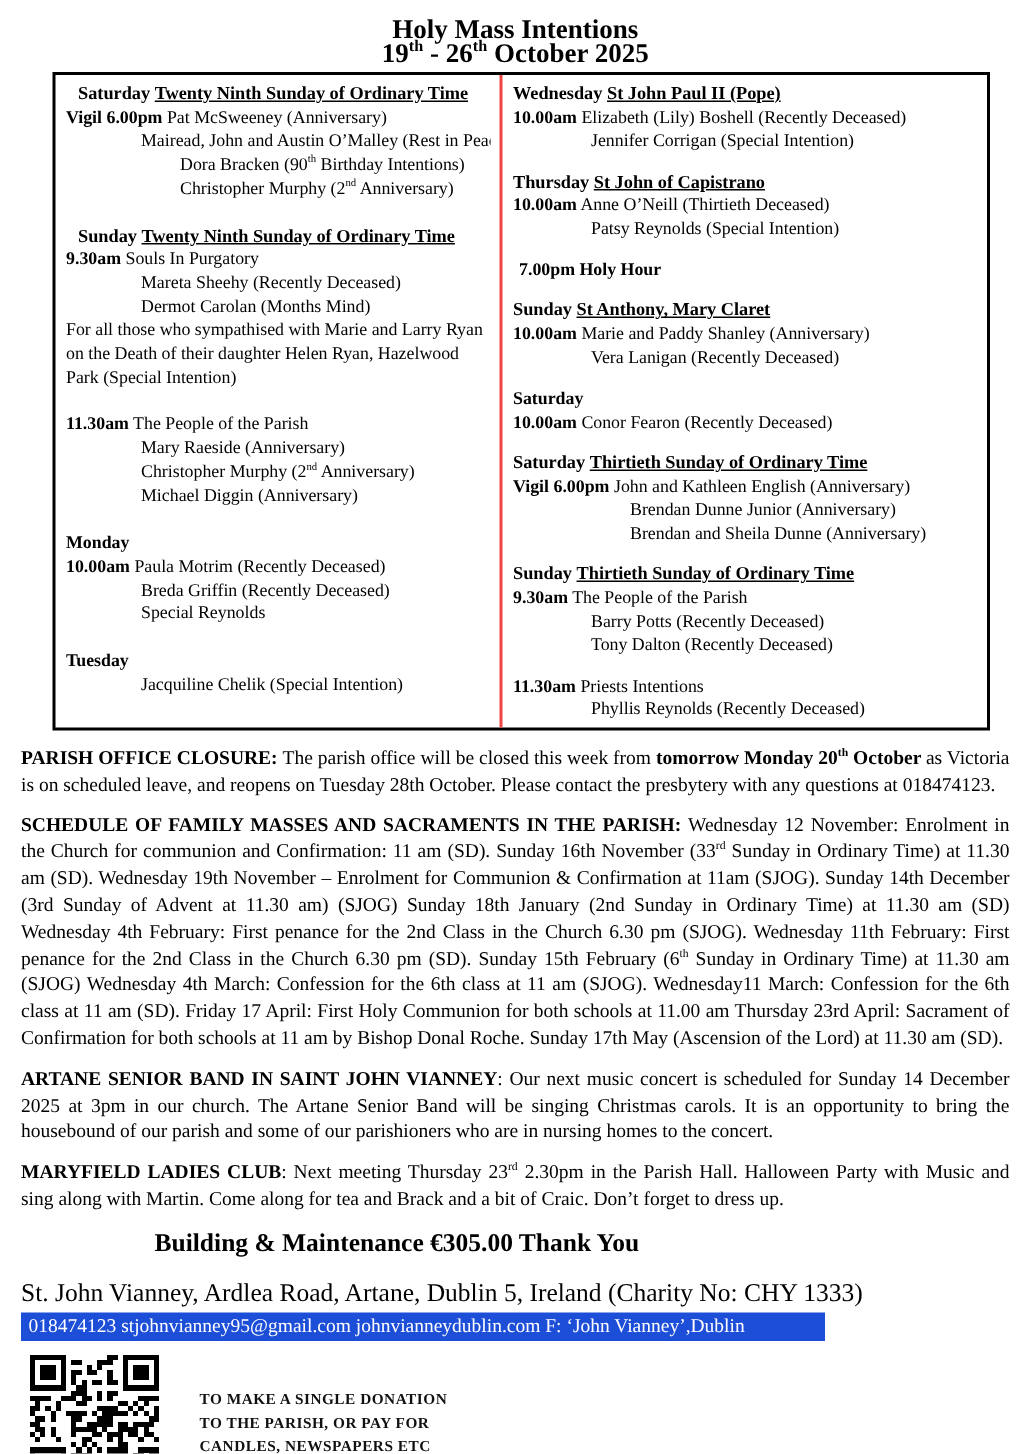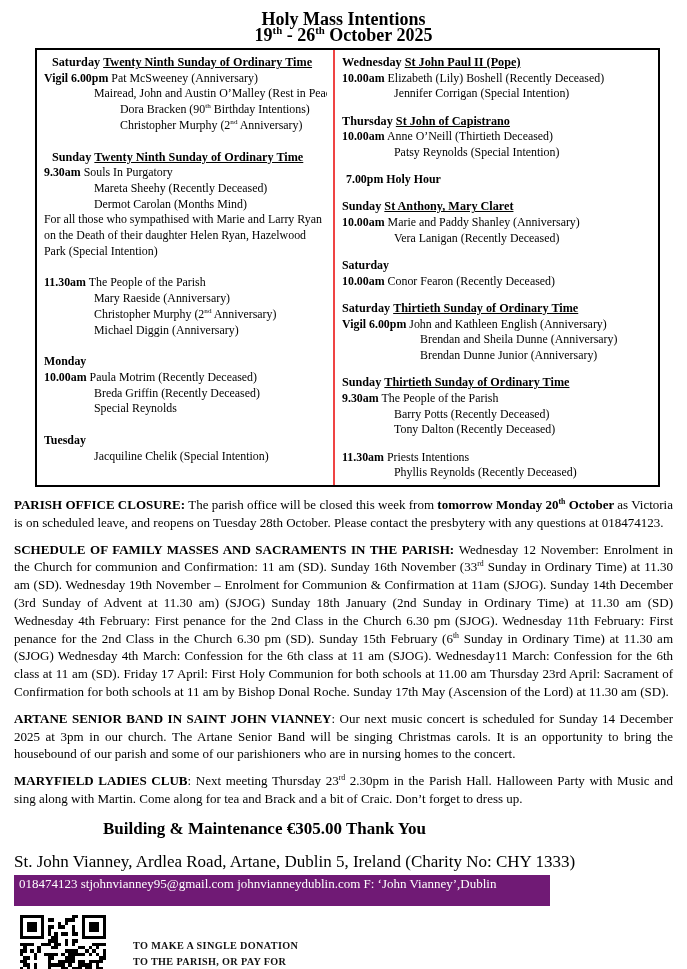--- a/index.html
+++ b/index.html
@@ -31,22 +31,22 @@
   .col-right .i3{padding-left:78px;}
   .col-left .gap{height:16px;}
   .col-right .gap{height:11.5px;}
   .col-left .hd{padding-left:8px;}
 
   .para{margin:9px 14px 0;text-align:justify;font-size:13px;line-height:17.8px;}
 
   .building{margin:11px 14px 0 103px;font-weight:bold;font-size:17px;}
   .address{margin:13px 14px 0;font-size:17px;}
   .contact-bar{
-    margin:3px 0 0 14px;width:526px;background:#701a75;color:#fff;
-    font-size:13px;padding:1px 5px 14px;white-space:nowrap;overflow:hidden;
+    margin:3px 0 0 14px;width:526px;background:#1d4ed8;color:#fff;
+    font-size:13px;padding:1px 5px 2px;white-space:nowrap;overflow:hidden;
   }
   .qr-row{margin:9px 0 0 20px;display:flex;align-items:flex-start;}
   .qr-box{width:86px;height:86px;flex:0 0 86px;}
   .qr-box svg{width:86px;height:86px;shape-rendering:crispEdges;}
   .qr-text{
     margin:23px 0 0 27px;
     font-family:Liberation Serif, serif;font-weight:bold;
     font-size:10.2px;line-height:15.8px;letter-spacing:0.35px;color:#111;
   }
 </style>
@@ -98,22 +98,22 @@
       <div class="gap"></div>
       <div class="line hd"><span class="b">Sunday</span> <span class="b u">St Anthony, Mary Claret</span></div>
       <div class="line"><span class="b">10.00am</span> <span>Marie and Paddy Shanley (Anniversary)</span></div>
       <div class="line i2">Vera Lanigan (Recently Deceased)</div>
       <div class="gap"></div>
       <div class="line b">Saturday</div>
       <div class="line"><span class="b">10.00am</span> <span>Conor Fearon (Recently Deceased)</span></div>
       <div class="gap"></div>
       <div class="line hd"><span class="b">Saturday</span> <span class="b u">Thirtieth Sunday of Ordinary Time</span></div>
       <div class="line"><span class="b">Vigil 6.00pm</span> <span>John and Kathleen English (Anniversary)</span></div>
+      <div class="line i3">Brendan Dunne Junior  (Anniversary)</div>
       <div class="line i3">Brendan and Sheila Dunne (Anniversary)</div>
-      <div class="line i3">Brendan Dunne Junior  (Anniversary)</div>
       <div class="gap"></div>
       <div class="line hd"><span class="b">Sunday</span> <span class="b u">Thirtieth Sunday of Ordinary Time</span></div>
       <div class="line"><span class="b">9.30am</span> <span>The People of the Parish</span></div>
       <div class="line i2">Barry Potts (Recently Deceased)</div>
       <div class="line i2">Tony Dalton (Recently Deceased)</div>
       <div class="gap"></div>
       <div class="line"><span class="b">11.30am</span> <span>Priests Intentions</span></div>
       <div class="line i2">Phyllis Reynolds  (Recently Deceased)</div>
     </div>
 </div>

